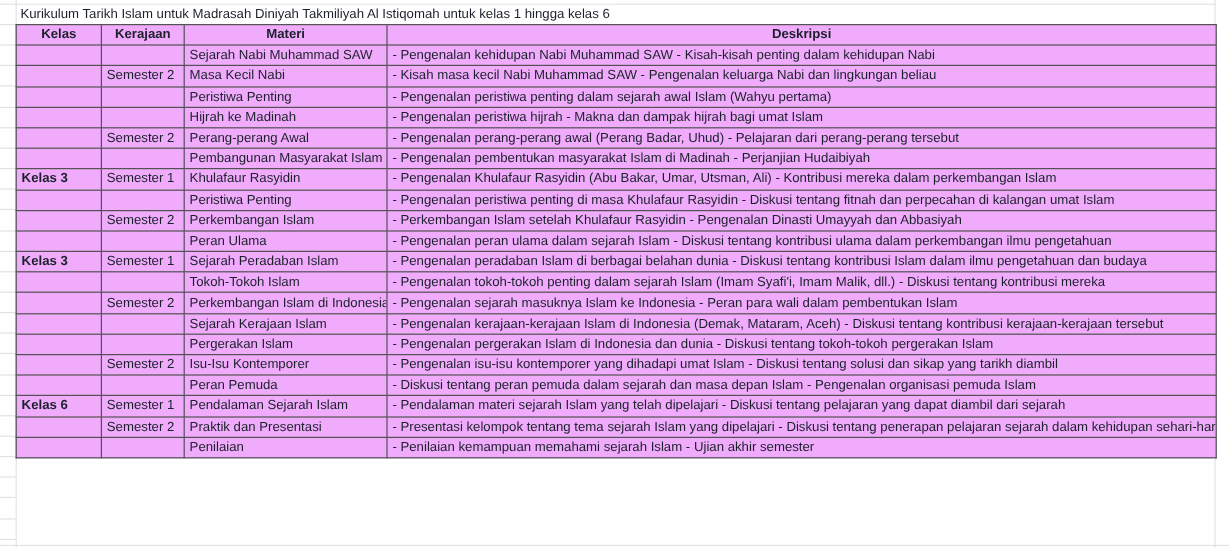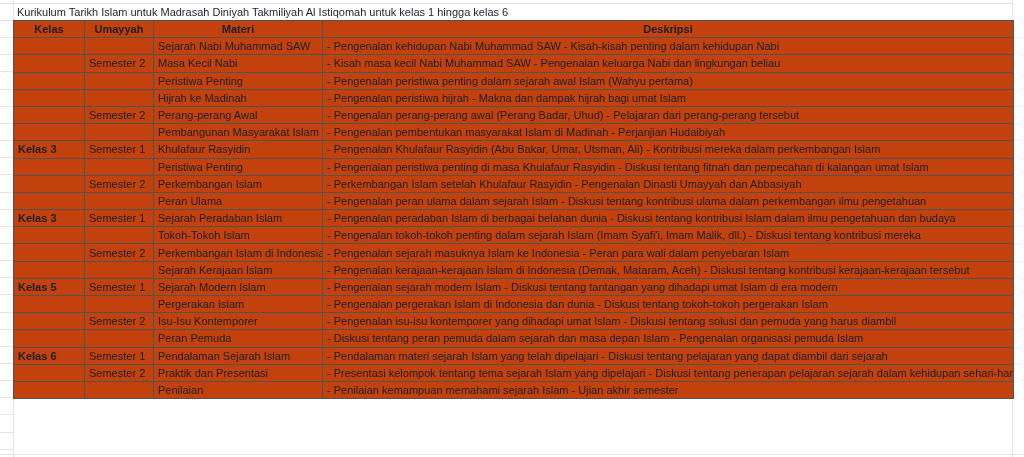--- a/index.html
+++ b/index.html
@@ -16,21 +16,21 @@
   .gl-vright{left:1012px;top:0;width:1px;height:457px;}
   .margin-stub{position:absolute;left:0;width:13px;height:1px;background:#e3e3e3;}
   
   .title-row{
     position:absolute;left:17px;top:4px;height:16px;line-height:16px;
     white-space:nowrap;background:#ffffff;padding-right:6px;z-index:2;
   }
   
   table.curriculum{
     position:absolute;left:13px;top:20px;width:1000px;z-index:1;
-    border-collapse:collapse;table-layout:fixed;background:#c2410c;
+    border-collapse:collapse;table-layout:fixed;background:#f0abfc;
   }
   .curriculum th,.curriculum td{
     border:1px solid #525252;height:16.2px;line-height:16px;
     padding:0 2px 0 4px;white-space:nowrap;overflow:hidden;
     font-size:11px;text-align:left;font-weight:400;
   }
   .curriculum th{font-weight:700;text-align:center;padding:0;}
   .curriculum td.kelas{font-weight:700;}
 </style>
 </head>
@@ -76,21 +76,21 @@
   <table class="curriculum">
     <colgroup>
       <col style="width:71px">
       <col style="width:69px">
       <col style="width:169px">
       <col style="width:691px">
     </colgroup>
     <thead>
       <tr>
         <th>Kelas</th>
-        <th>Umayyah</th>
+        <th>Kerajaan</th>
         <th>Materi</th>
         <th>Deskripsi</th>
       </tr>
     </thead>
     <tbody>
         <tr>
           <td class="kelas"></td>
           <td></td>
           <td>Sejarah Nabi Muhammad SAW</td>
           <td>- Pengenalan kehidupan Nabi Muhammad SAW - Kisah-kisah penting dalam kehidupan Nabi</td>
@@ -158,45 +158,39 @@
         <tr>
           <td class="kelas"></td>
           <td></td>
           <td>Tokoh-Tokoh Islam</td>
           <td>- Pengenalan tokoh-tokoh penting dalam sejarah Islam (Imam Syafi'i, Imam Malik, dll.) - Diskusi tentang kontribusi mereka</td>
         </tr>
         <tr>
           <td class="kelas"></td>
           <td>Semester 2</td>
           <td>Perkembangan Islam di Indonesia</td>
-          <td>- Pengenalan sejarah masuknya Islam ke Indonesia - Peran para wali dalam penyebaran Islam</td>
+          <td>- Pengenalan sejarah masuknya Islam ke Indonesia - Peran para wali dalam pembentukan Islam</td>
         </tr>
         <tr>
           <td class="kelas"></td>
           <td></td>
           <td>Sejarah Kerajaan Islam</td>
           <td>- Pengenalan kerajaan-kerajaan Islam di Indonesia (Demak, Mataram, Aceh) - Diskusi tentang kontribusi kerajaan-kerajaan tersebut</td>
         </tr>
         <tr>
-          <td class="kelas">Kelas 5</td>
-          <td>Semester 1</td>
-          <td>Sejarah Modern Islam</td>
-          <td>- Pengenalan sejarah modern Islam - Diskusi tentang tantangan yang dihadapi umat Islam di era modern</td>
-        </tr>
-        <tr>
           <td class="kelas"></td>
           <td></td>
           <td>Pergerakan Islam</td>
           <td>- Pengenalan pergerakan Islam di Indonesia dan dunia - Diskusi tentang tokoh-tokoh pergerakan Islam</td>
         </tr>
         <tr>
           <td class="kelas"></td>
           <td>Semester 2</td>
           <td>Isu-Isu Kontemporer</td>
-          <td>- Pengenalan isu-isu kontemporer yang dihadapi umat Islam - Diskusi tentang solusi dan pemuda yang harus diambil</td>
+          <td>- Pengenalan isu-isu kontemporer yang dihadapi umat Islam - Diskusi tentang solusi dan sikap yang tarikh diambil</td>
         </tr>
         <tr>
           <td class="kelas"></td>
           <td></td>
           <td>Peran Pemuda</td>
           <td>- Diskusi tentang peran pemuda dalam sejarah dan masa depan Islam - Pengenalan organisasi pemuda Islam</td>
         </tr>
         <tr>
           <td class="kelas">Kelas 6</td>
           <td>Semester 1</td>

